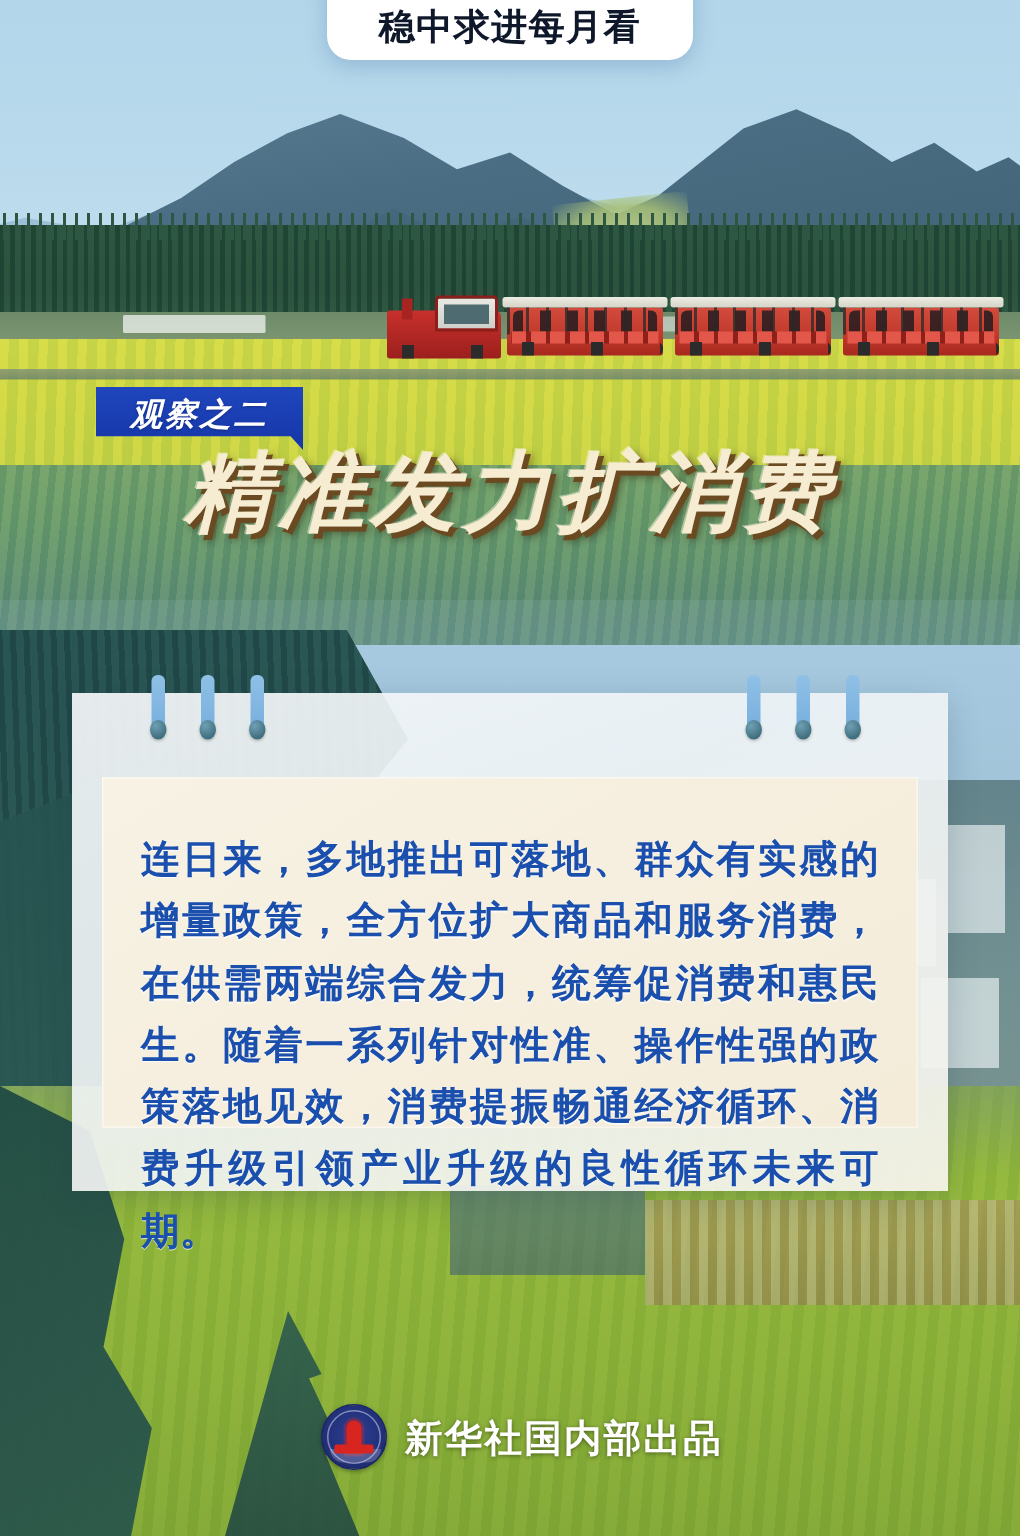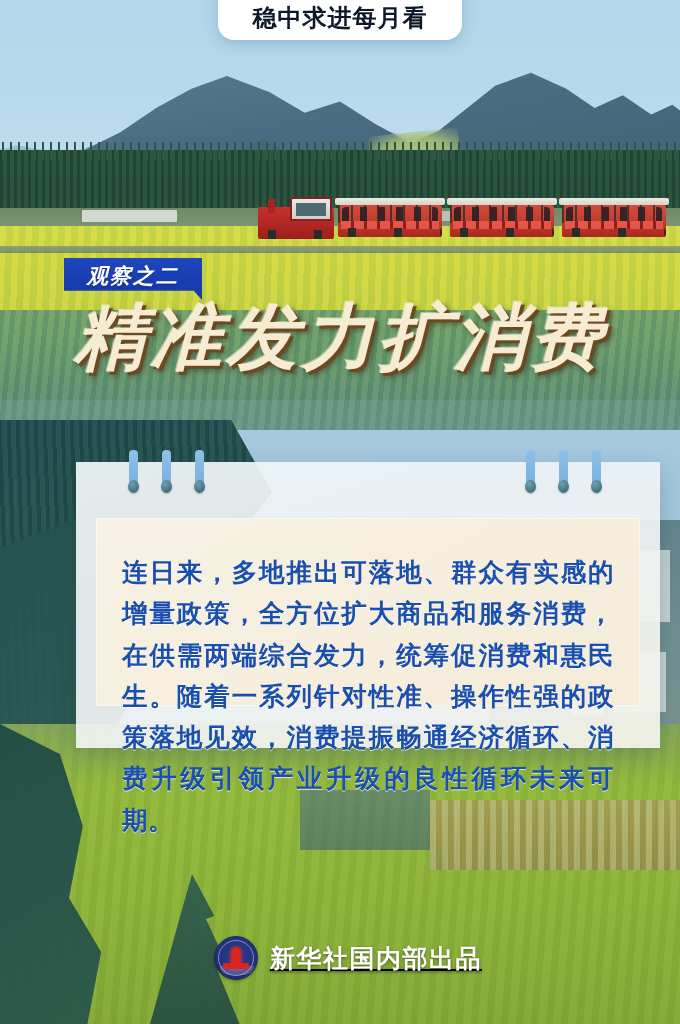--- a/index.html
+++ b/index.html
@@ -261,38 +261,37 @@
   }
 
   
   .maintitle {
     position:absolute; left:0; right:0; top:290px; z-index:8;
     text-align:center;
   }
   .maintitle span {
     font-family:Liberation Serif, serif;
     font-weight:bold; font-style:italic;
-    font-size:72px; letter-spacing:4px;
+    font-size:58px; letter-spacing:4px;
     color:#f6ecd2;
     text-shadow:
        3px 3px 0 #6b4a22,
        4px 4px 6px rgba(40,25,5,.55),
       -1px -1px 0 rgba(255,250,225,.5);
   }
 
   
   .card {
-    position:absolute; left:48px; top:462px; width:584px; height:286px;
+    position:absolute; left:48px; top:462px; width:584px; height:332px;
     background:linear-gradient(160deg,
       rgba(244,247,249,.93) 0%,
       rgba(238,243,246,.92) 35%,
       rgba(246,244,236,.93) 100%);
     box-shadow:0 6px 20px rgba(30,60,80,.22);
     z-index:6;
-    margin-left:28px;
   }
   .card-inner {
     position:absolute; left:20px; top:56px; right:20px; bottom:42px;
     background:linear-gradient(150deg,#f7f2e4 0%,#f6efdf 45%,#f4ecd9 100%);
     box-shadow:inset 0 0 0 1px rgba(255,255,255,.5);
     padding:34px 26px 0 26px;
   }
   .body-text {
     font-family:"Liberation Serif", serif;
     font-weight:bold; font-size:25.5px; line-height:1.62;
@@ -314,21 +313,21 @@
     background:radial-gradient(circle at 35% 30%,#6f9fb4,#41707f 70%,#35616f 100%);
     border-radius:50%;
     box-shadow:0 1px 2px rgba(0,0,0,.25);
   }
   .pin.p1{ left:52px; } .pin.p2{ left:85px; } .pin.p3{ left:118px; }
   .pin.p4{ left:449px; } .pin.p5{ left:482px; } .pin.p6{ left:515px; }
 
   
   .footer {
     position:absolute; left:16px; right:0; top:936px; z-index:8;
-    display:flex; align-items:center; justify-content:center; gap:12px;text-decoration:underline;
+    display:flex; align-items:center; justify-content:center; gap:12px;
   }
   .logo {
     width:44px; height:44px; border-radius:50%;
     background:radial-gradient(circle at 50% 45%,#2b3f96 0%,#223078 62%,#16215c 100%);
     box-shadow:0 1px 3px rgba(0,0,0,.35);
     position:relative; overflow:hidden;
     border:1px solid #1a2668;
   }
   .logo::before {
     content:""; position:absolute; left:50%; top:10px; transform:translateX(-50%);

